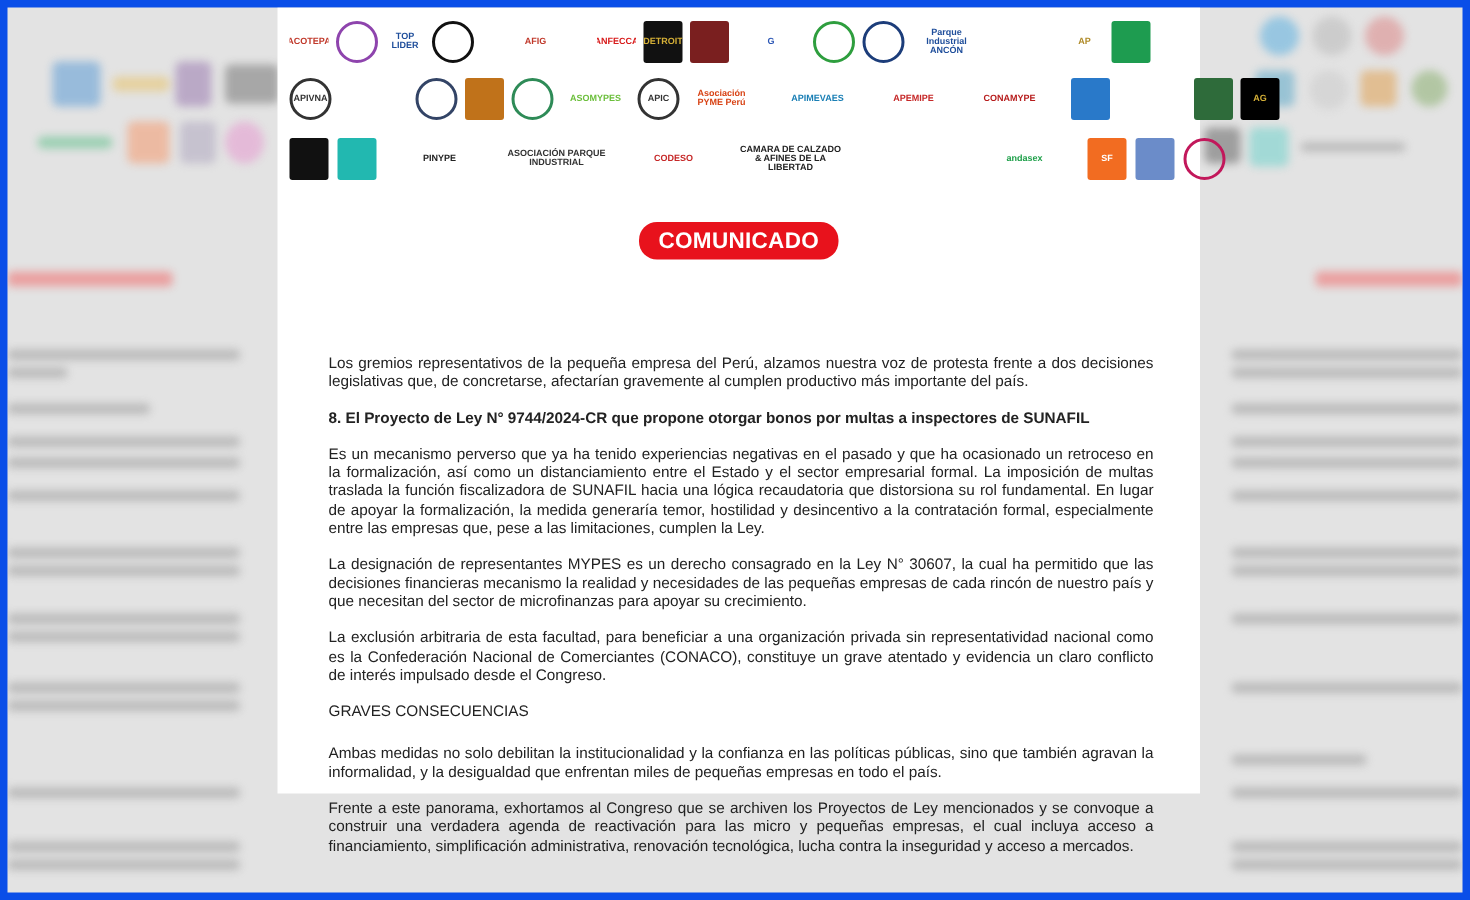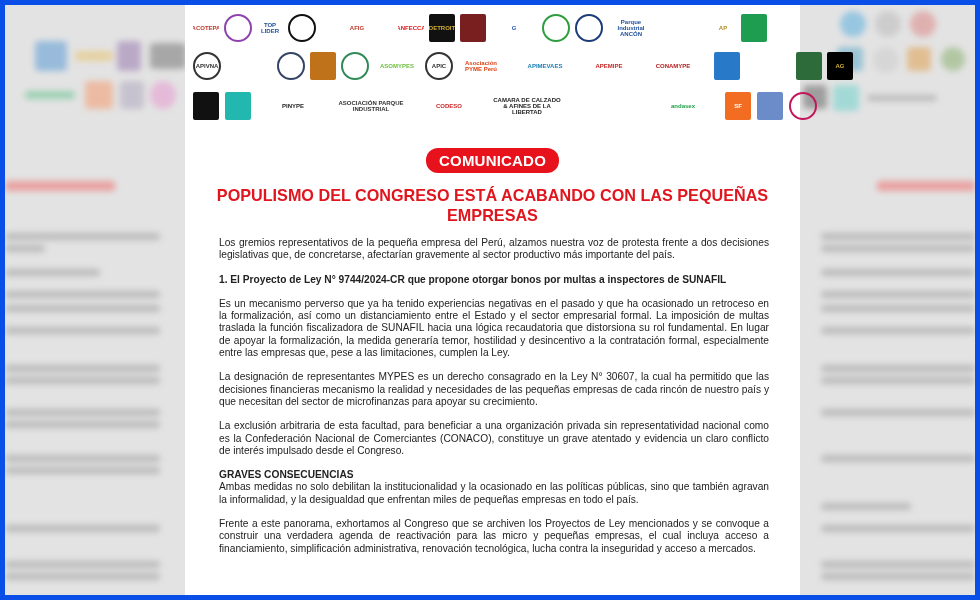--- a/index.html
+++ b/index.html
@@ -12,21 +12,21 @@
     position: absolute; inset: 0; filter: blur(3px); opacity: 0.55; pointer-events: none;
   }
   .bg-side { position: absolute; top: 0; width: 190px; height: 590px; }
   .bg-left { left: 0; }
   .bg-right { right: 0; }
   .bg-logo { position: absolute; border-radius: 4px; }
   .bg-line { position: absolute; height: 7px; background: #9a9a9a; border-radius: 3px; }
   .bg-red { position: absolute; height: 10px; background: #f06a6a; border-radius: 3px; }
 
   .doc {
-    position: absolute; left: 180px; top: 0; width: 615px; height: 590px;
+    position: absolute; left: 180px; top: 0; width: 615px; height: 524px;
     background: #ffffff;
   }
   .logos { position: absolute; left: 0; top: 0; width: 615px; height: 125px; }
   .logo-row { position: absolute; left: 8px; right: 8px; display: flex; align-items: center; }
   .row1 { top: 6px; height: 34px; gap: 5px; }
   .row2 { top: 45px; height: 32px; gap: 5px; }
   .row3 { top: 85px; height: 32px; gap: 6px; }
   .logo {
     flex: 0 0 auto; height: 28px; display: flex; align-items: center; justify-content: center;
     font-family: "Liberation Sans", sans-serif; font-size: 6px; font-weight: bold; color: #333;
@@ -47,21 +47,21 @@
     position: absolute; top: 180px; left: 30px; width: 555px; text-align: center;
     font-family: "Liberation Sans", sans-serif; font-weight: bold; font-size: 16.2px; line-height: 20px;
     color: #e0161e;
   }
   .body {
     position: absolute; top: 232px; left: 34px; width: 550px;
     font-family: "Liberation Sans", sans-serif; font-size: 10.2px; line-height: 12.3px; color: #222;
   }
   .body p { text-align: justify; margin-bottom: 12px; }
   .body p.b { font-weight: bold; }
-  .body p.h { font-weight: bold; margin-bottom: 0; }
+  .body p.h { font-weight: normal; margin-bottom: 16px; }
 </style>
 </head>
 <body>
 
 <div class="frame">
 
   <div class="bg-blur">
     <div class="bg-side bg-left">
       <div class="bg-logo" style="left:30px;top:36px;width:32px;height:30px;background:#5b9bd5;"></div>
       <div class="bg-logo" style="left:70px;top:46px;width:38px;height:10px;background:#e8c36a;"></div>
@@ -165,26 +165,25 @@
           <div class="logo sq" style="color: rgb(255, 255, 255); background: rgb(242, 108, 33);">SF</div>
           <div class="logo sq" style="color: rgb(107, 140, 201); background: rgb(107, 140, 201);"></div>
           <div class="logo circle" style="color: rgb(194, 24, 91); border-color: rgb(194, 24, 91);"></div>
         </div>
     </div>
 
     <div class="badge-wrap">
       <div class="badge">COMUNICADO</div>
     </div>
 
-    <h1 class="headline">POPULISMO DEL CONGRESO ESTÁ ACABANDO CON LAS PEQUEÑAS EMPRESAS</h1>
 
     <div class="body">
-      <p>Los gremios representativos de la pequeña empresa del Perú, alzamos nuestra voz de protesta frente a dos decisiones legislativas que, de concretarse, afectarían gravemente al sector productivo más importante del país.</p>
-      <p class="b">1. El Proyecto de Ley N° 9744/2024-CR que propone otorgar bonos por multas a inspectores de SUNAFIL</p>
+      <p>Los gremios representativos de la pequeña empresa del Perú, alzamos nuestra voz de protesta frente a dos decisiones legislativas que, de concretarse, afectarían gravemente al cumplen productivo más importante del país.</p>
+      <p class="b">8. El Proyecto de Ley N° 9744/2024-CR que propone otorgar bonos por multas a inspectores de SUNAFIL</p>
       <p>Es un mecanismo perverso que ya ha tenido experiencias negativas en el pasado y que ha ocasionado un retroceso en la formalización, así como un distanciamiento entre el Estado y el sector empresarial formal. La imposición de multas traslada la función fiscalizadora de SUNAFIL hacia una lógica recaudatoria que distorsiona su rol fundamental. En lugar de apoyar la formalización, la medida generaría temor, hostilidad y desincentivo a la contratación formal, especialmente entre las empresas que, pese a las limitaciones, cumplen la Ley.</p>
       <p>La designación de representantes MYPES es un derecho consagrado en la Ley N° 30607, la cual ha permitido que las decisiones financieras mecanismo la realidad y necesidades de las pequeñas empresas de cada rincón de nuestro país y que necesitan del sector de microfinanzas para apoyar su crecimiento.</p>
       <p>La exclusión arbitraria de esta facultad, para beneficiar a una organización privada sin representatividad nacional como es la Confederación Nacional de Comerciantes (CONACO), constituye un grave atentado y evidencia un claro conflicto de interés impulsado desde el Congreso.</p>
       <p class="h">GRAVES CONSECUENCIAS</p>
-      <p>Ambas medidas no solo debilitan la institucionalidad y la ocasionado en las políticas públicas, sino que también agravan la informalidad, y la desigualdad que enfrentan miles de pequeñas empresas en todo el país.</p>
+      <p>Ambas medidas no solo debilitan la institucionalidad y la confianza en las políticas públicas, sino que también agravan la informalidad, y la desigualdad que enfrentan miles de pequeñas empresas en todo el país.</p>
       <p>Frente a este panorama, exhortamos al Congreso que se archiven los Proyectos de Ley mencionados y se convoque a construir una verdadera agenda de reactivación para las micro y pequeñas empresas, el cual incluya acceso a financiamiento, simplificación administrativa, renovación tecnológica, lucha contra la inseguridad y acceso a mercados.</p>
     </div>
   </div>
 </div>
 
 </body></html>

